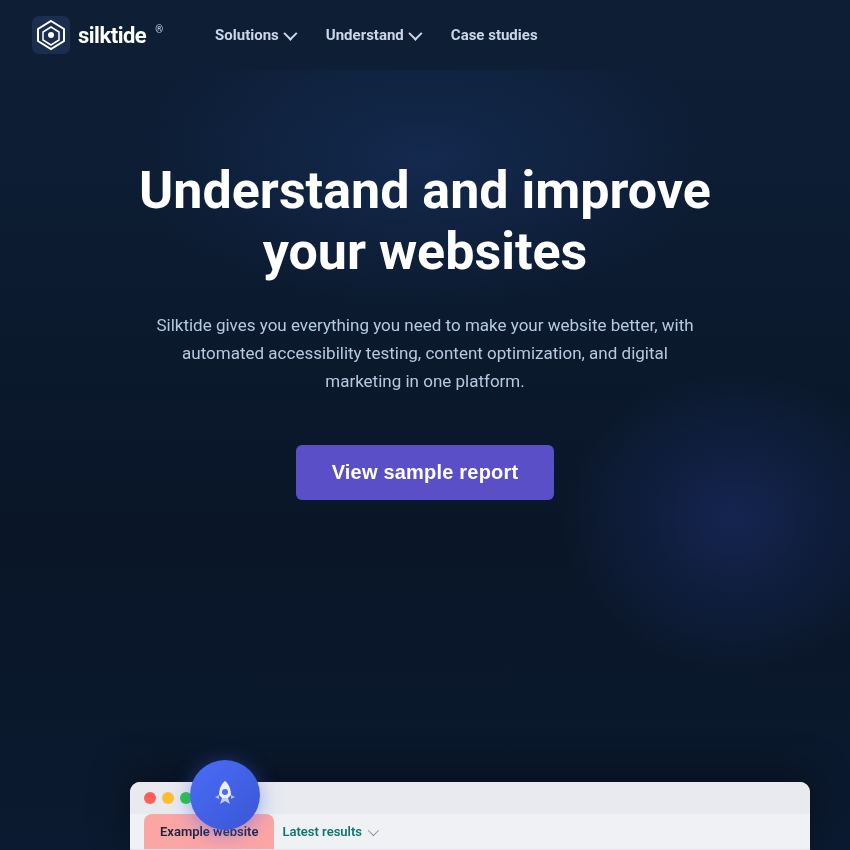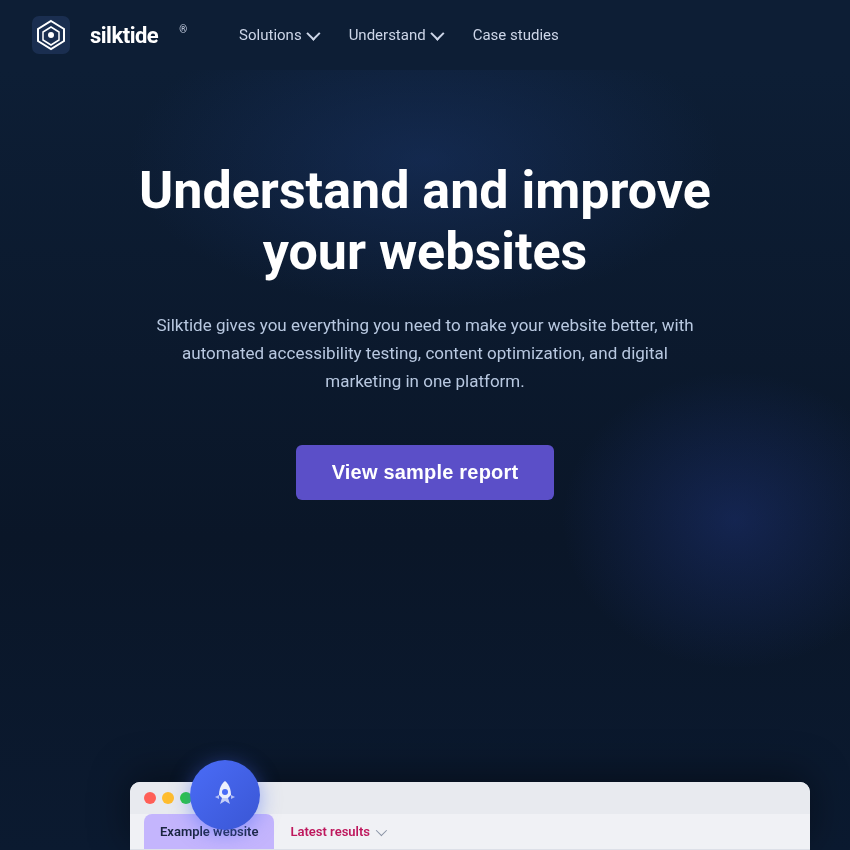--- a/index.html
+++ b/index.html
@@ -19,21 +19,21 @@
       padding: 0 32px;
       height: 70px;
       background-color: #0d1e35;
       position: relative;
       z-index: 10;
     }
 
     .logo-area {
       display: flex;
       align-items: center;
-      gap: 20px;
+      gap: 8px;
       margin-right: 40px;
     }
 
     .logo-icon {
       width: 38px;
       height: 38px;
     }
 
     .logo-text {
       color: #ffffff;
@@ -47,21 +47,21 @@
       align-items: center;
       gap: 8px;
     }
 
     .nav-item {
       display: flex;
       align-items: center;
       gap: 5px;
       color: #cdd6e8;
       font-size: 15px;
-      font-weight: 400;
+      font-weight: 700;
       padding: 8px 12px;
       cursor: pointer;
       border-radius: 4px;
       transition: background 0.2s;
       white-space: nowrap;
     }
 
     .chevron-down {
       width: 10px;
       height: 10px;
@@ -190,30 +190,31 @@
 
     .browser-tab {
       padding: 10px 16px;
       font-size: 13px;
       font-weight: 600;
       border-radius: 8px 8px 0 0;
       cursor: pointer;
     }
 
     .browser-tab.active {
-      background: #c4b5fd;
+      background: #fca5a5;
       color: #1a2540;
     }
 
     .browser-tab.inactive {
       background: transparent;
-      color: #be185d;
+      color: #0f766e;
       display: flex;
       align-items: center;
       gap: 6px;
+      padding-left: 8px;
     }
 
     .chevron-small {
       width: 8px;
       height: 8px;
       border-right: 1.5px solid #8892a4;
       border-bottom: 1.5px solid #8892a4;
       transform: rotate(45deg) translateY(-2px);
       display: inline-block;
     }

